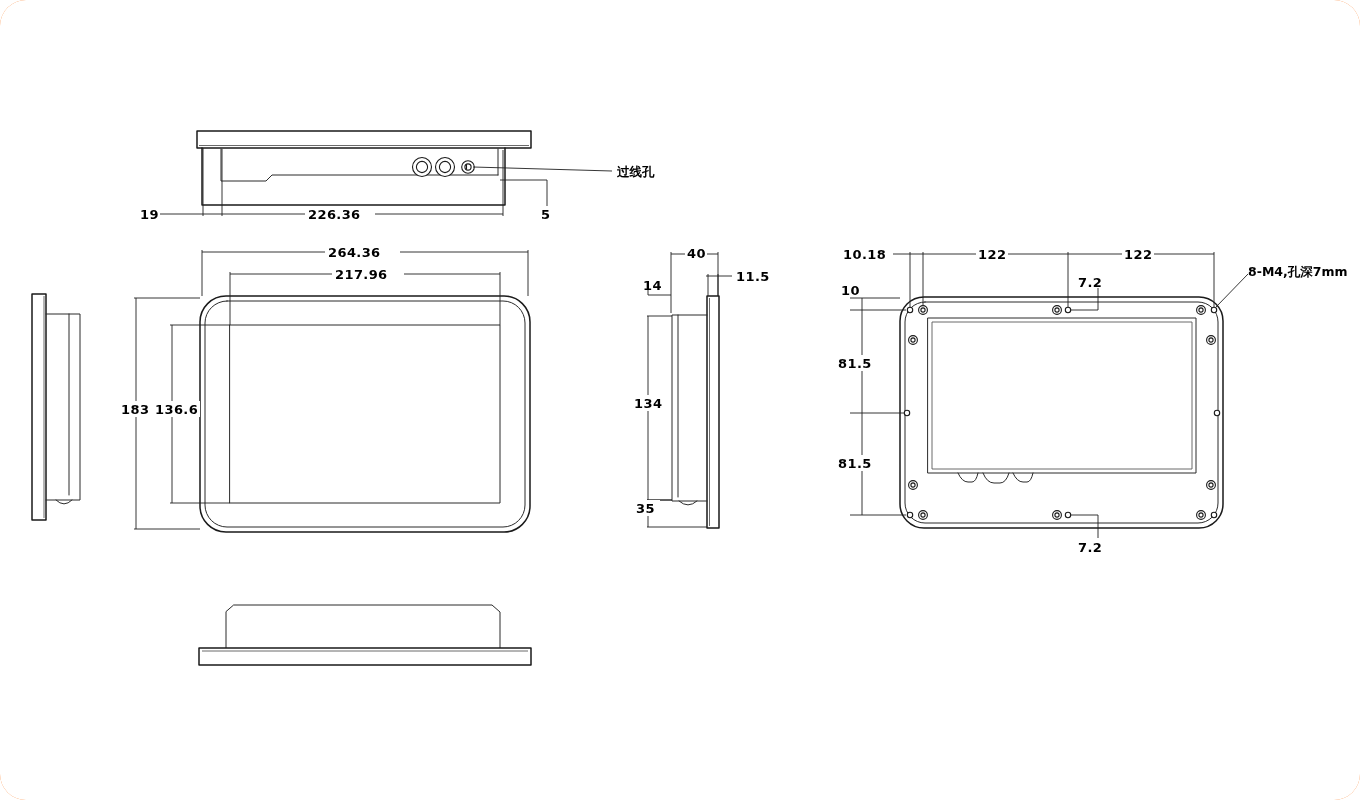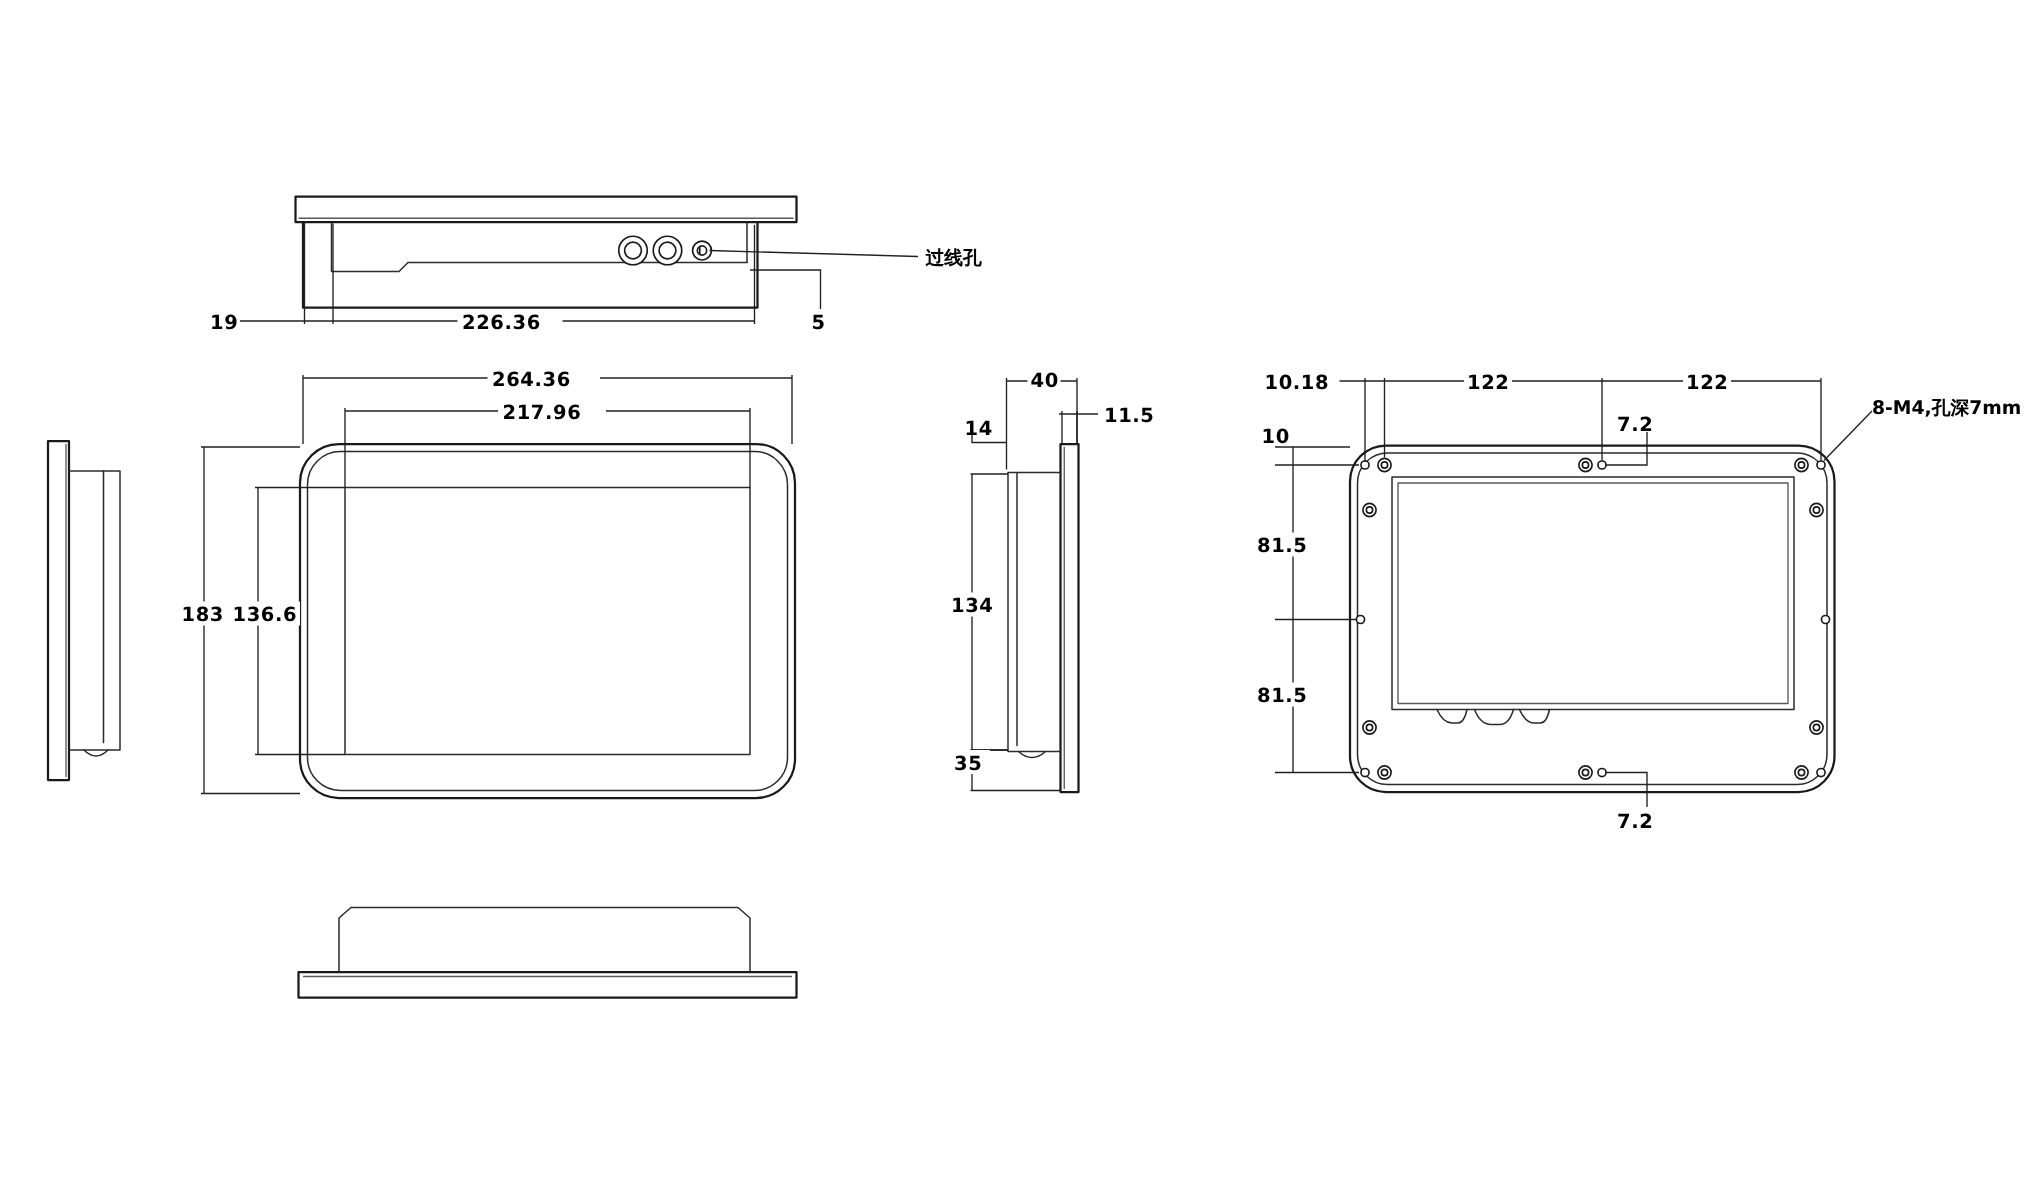--- a/index.html
+++ b/index.html
@@ -10,20 +10,21 @@
   }
   body {
     font-family: "DejaVu Sans", sans-serif;
   }
   #sheet {
     position: relative;
     width: 1360px;
     height: 800px;
     background: #f97316;
     overflow: hidden;
+    border-radius: 26px;
   }
   #sheet svg {
     display: block;
   }
   .dimtext {
     font-family: "DejaVu Sans", sans-serif;
     font-size: 13px;
     font-weight: bold;
     fill: #000000;
     letter-spacing: 0.4px;

